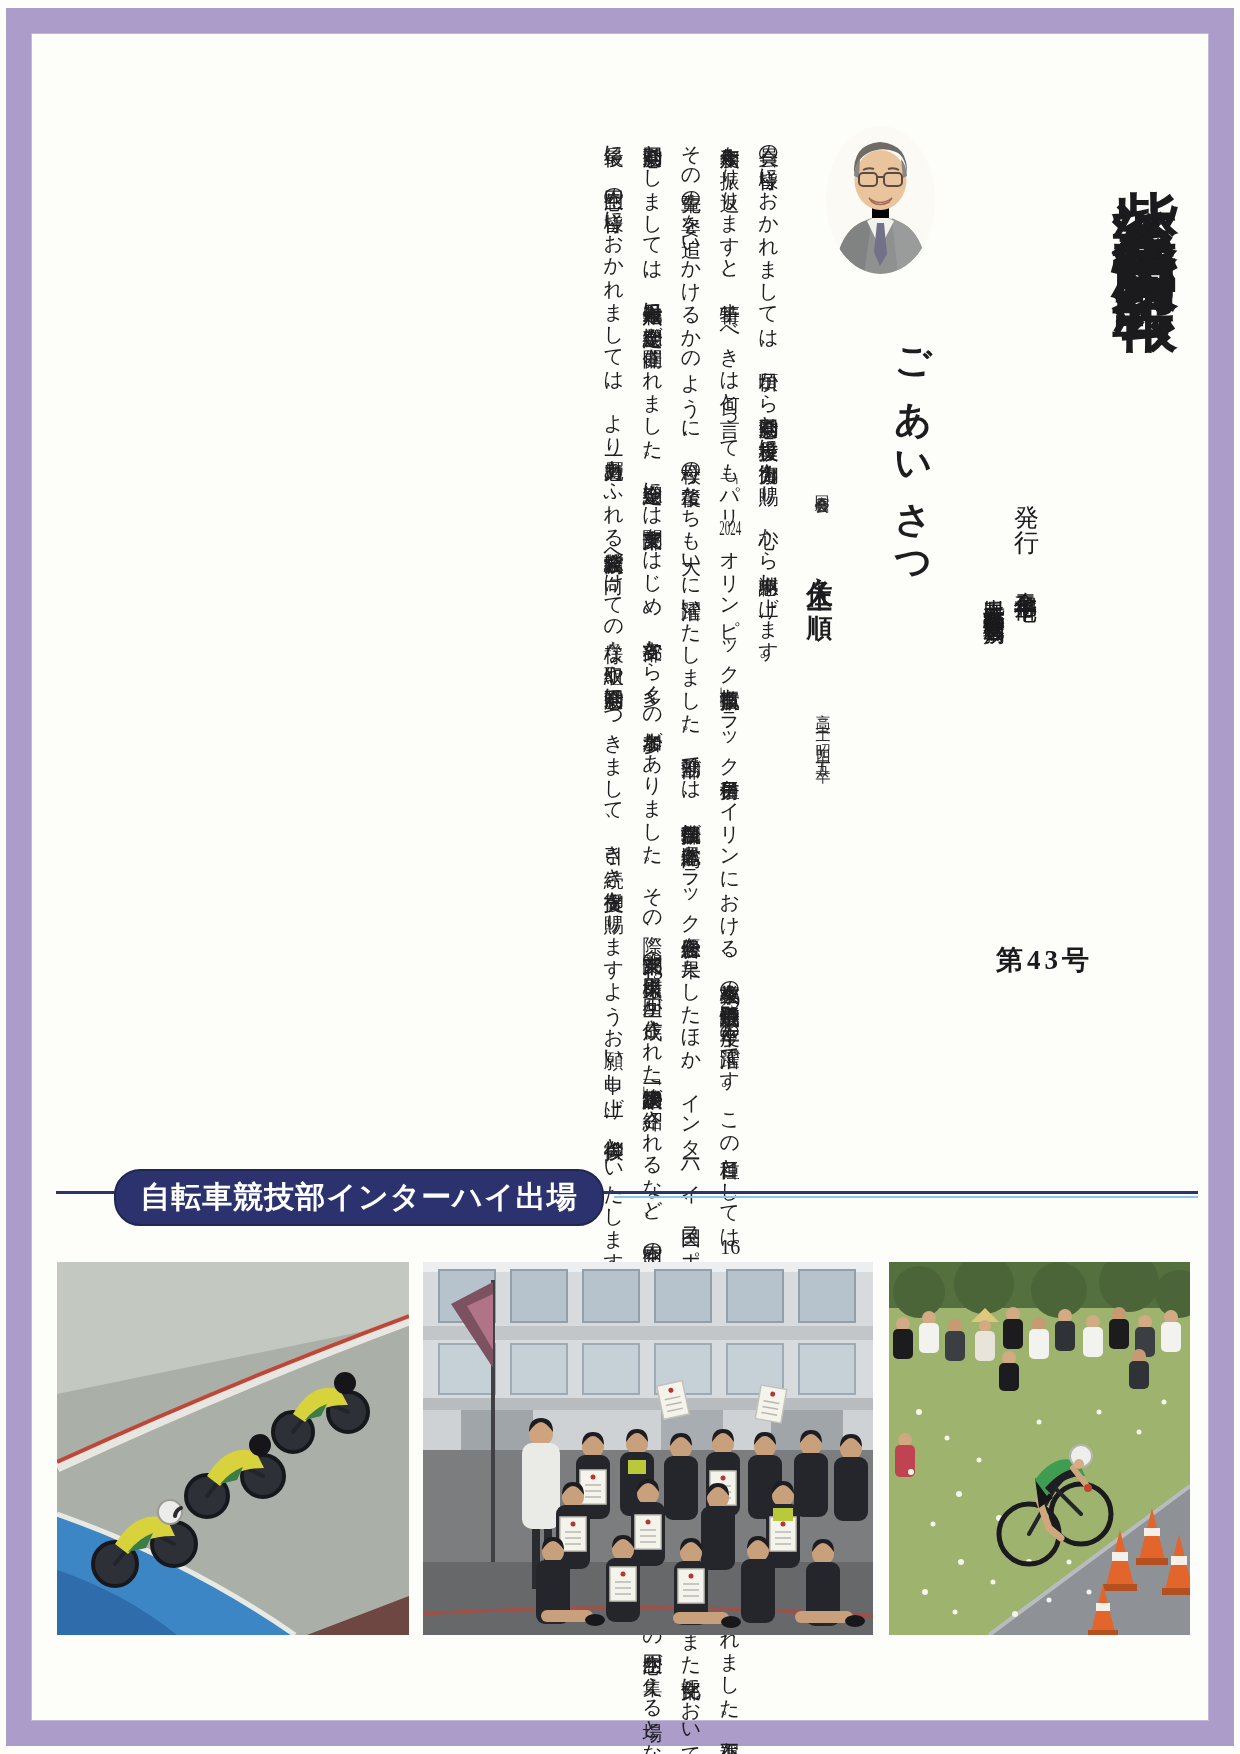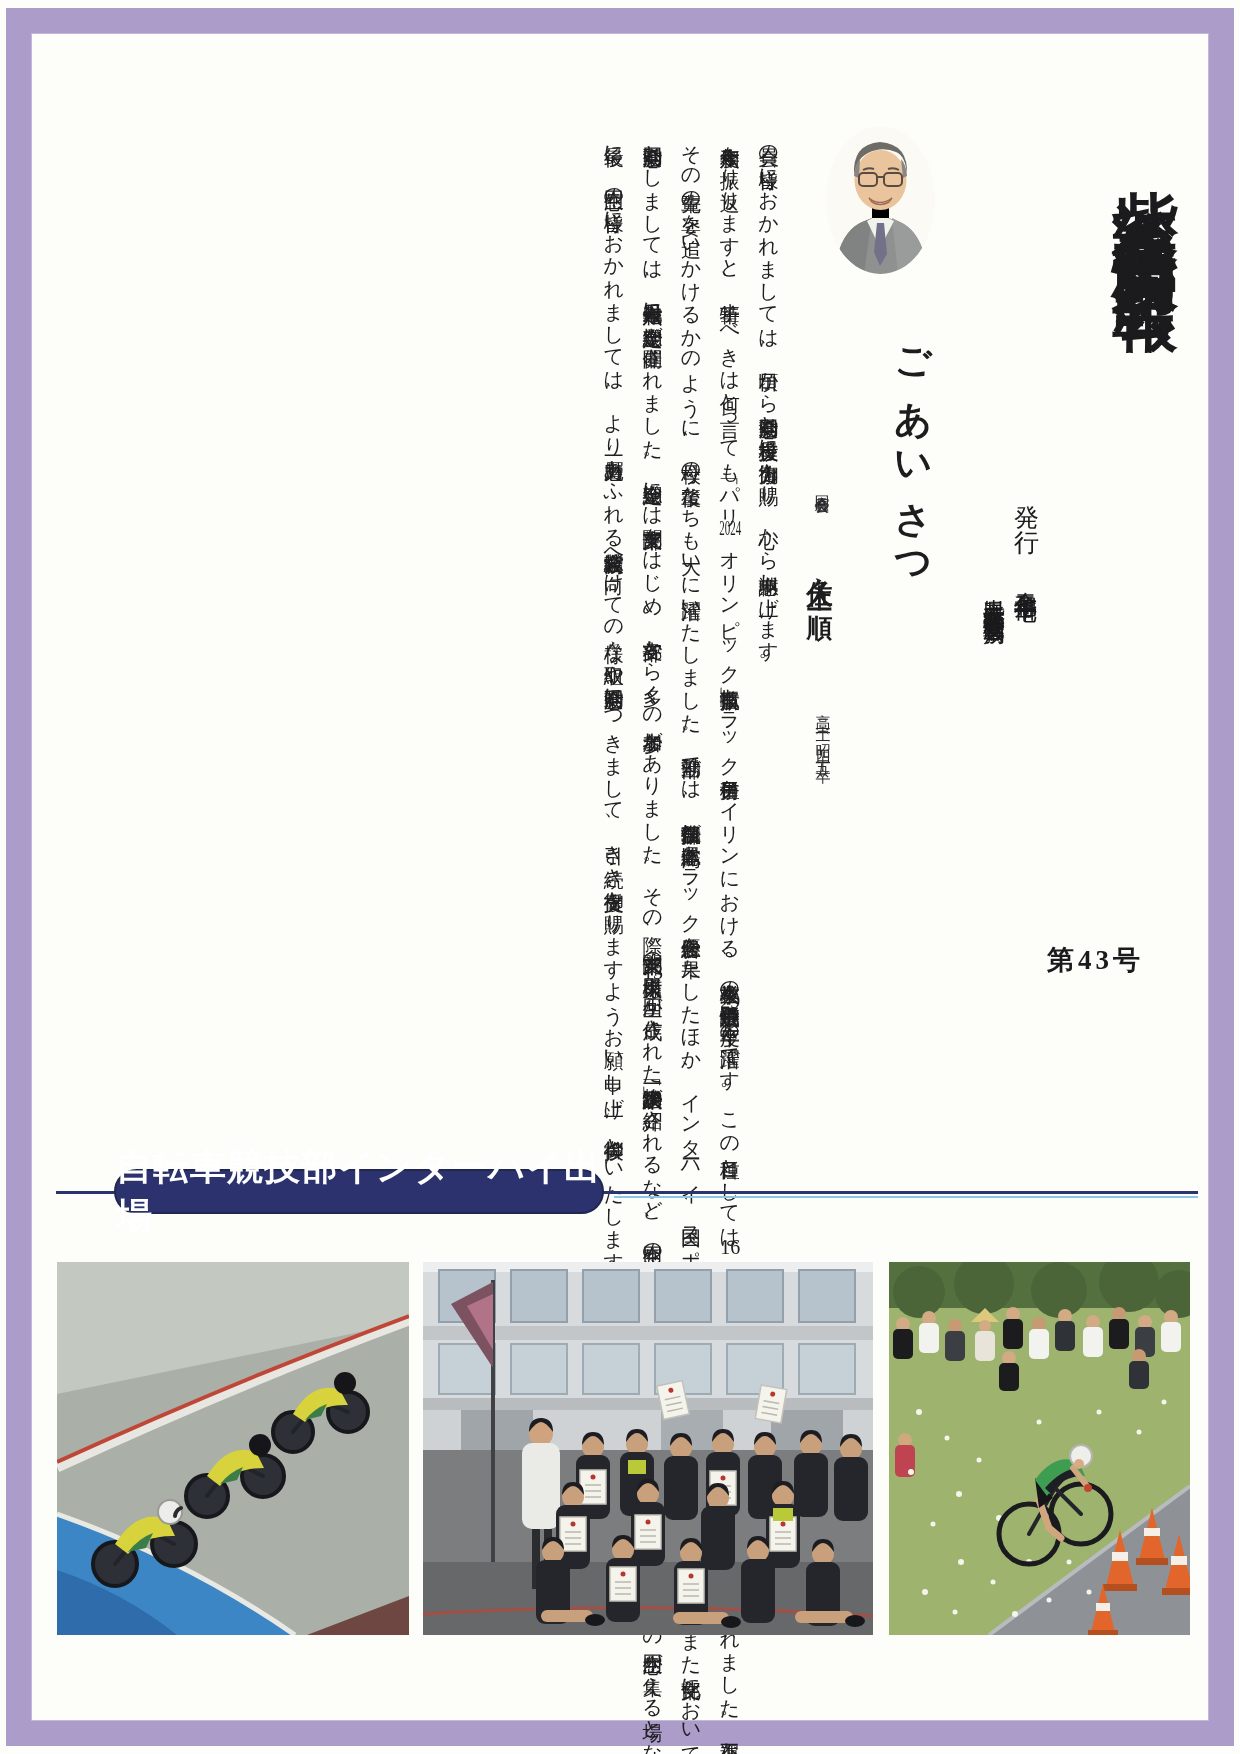--- a/index.html
+++ b/index.html
@@ -6,43 +6,43 @@
   .page{position:relative;width:1240px;height:1754px;background:#fdfdfa;overflow:hidden;
         font-family:"Liberation Serif","DejaVu Serif",serif;color:#222;}
   .frame{position:absolute;left:6px;top:8px;width:1228px;height:1738px;
          border:25px solid #ab9cca;box-sizing:border-box;}
   .frame::after{content:"";position:absolute;inset:0;border:1px solid #c4b8da;}
   .v{writing-mode:vertical-rl;text-orientation:mixed;position:absolute;white-space:nowrap;}
   .tcy{text-combine-upright:all;}
 
   
   .masthead-title{left:1056px;top:136px;font-size:66px;font-weight:700;letter-spacing:11px;color:#1b1b1d;}
-  .issue-number{position:absolute;left:1047px;top:942px;font-size:27px;font-weight:600;letter-spacing:4px;color:#1b1b1d;}
+  .issue-number{position:absolute;left:996px;top:942px;font-size:27px;font-weight:600;letter-spacing:4px;color:#1b1b1d;}
   .pub-label{left:1010px;top:486px;font-size:25px;color:#1b1b1d;}
   .pub-date{left:1010px;top:574px;font-size:23px;letter-spacing:1px;color:#1b1b1d;}
   .pub-org{left:979px;top:581px;font-size:22px;letter-spacing:1.5px;color:#1b1b1d;}
 
   
   .portrait{position:absolute;left:826px;top:126px;width:109px;height:148px;border-radius:50%;
             overflow:hidden;box-shadow:0 0 8px 6px rgba(253,253,250,.9) inset;}
   .greet-heading{left:857px;top:324px;font-size:37px;font-weight:600;letter-spacing:9px;color:#1d1d1f;}
   .author-title{left:812px;top:483px;font-size:15px;letter-spacing:1px;color:#2a2a2c;}
   .author-name{left:802px;top:560px;font-size:26px;font-weight:700;letter-spacing:2px;color:#1d1d1f;}
   .author-note{left:813px;top:702px;font-size:15px;letter-spacing:6px;color:#2a2a2c;}
   .body-text{left:66px;top:112px;width:722px;height:1015px;font-size:20px;line-height:38.7px;color:#1f1f21;}
   .body-text p{margin:0;text-indent:1em;}
 
   
   .rule-navy{position:absolute;left:56px;top:1191px;width:1142px;height:3px;background:#2c3470;}
   .rule-cyan{position:absolute;left:614px;top:1196px;width:584px;height:2px;background:#8cc6e6;}
-  .banner-pill{position:absolute;left:114px;top:1169px;width:490px;height:45px;background:#2b326e;
+  .banner-pill{position:absolute;left:114px;top:1169px;width:490px;height:57px;background:#2b326e;
                border:2px solid #21284f;border-radius:26px;box-sizing:border-box;
                display:flex;align-items:center;justify-content:center;
                font-family:"Liberation Sans","DejaVu Sans",sans-serif;
-               font-weight:700;font-size:36px;letter-spacing:1px;color:#ffffff;}
+               font-weight:700;font-size:30px;letter-spacing:1px;color:#ffffff;}
 
   
   .photo{position:absolute;top:1262px;height:373px;margin:0;overflow:hidden;background:#888;}
   .photo svg{display:block;width:100%;height:100%;}
   .photo-1{left:57px;width:352px;}
   .photo-2{left:423px;width:450px;}
   .photo-3{left:889px;width:301px;}
 </style>
 </head>
 <body>

